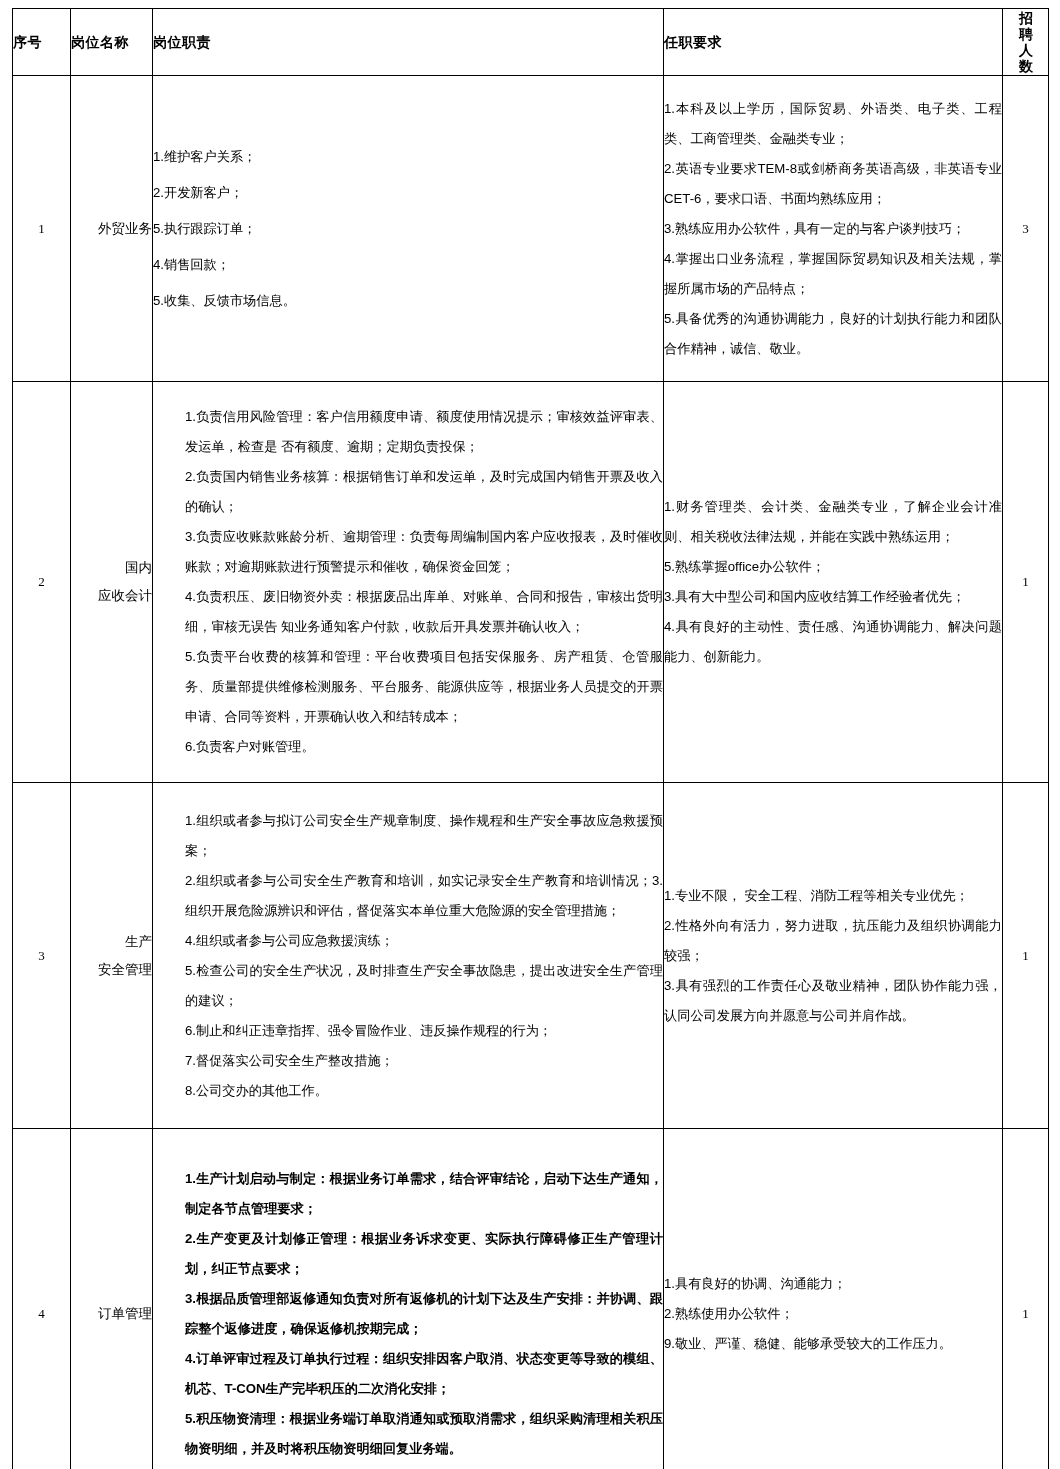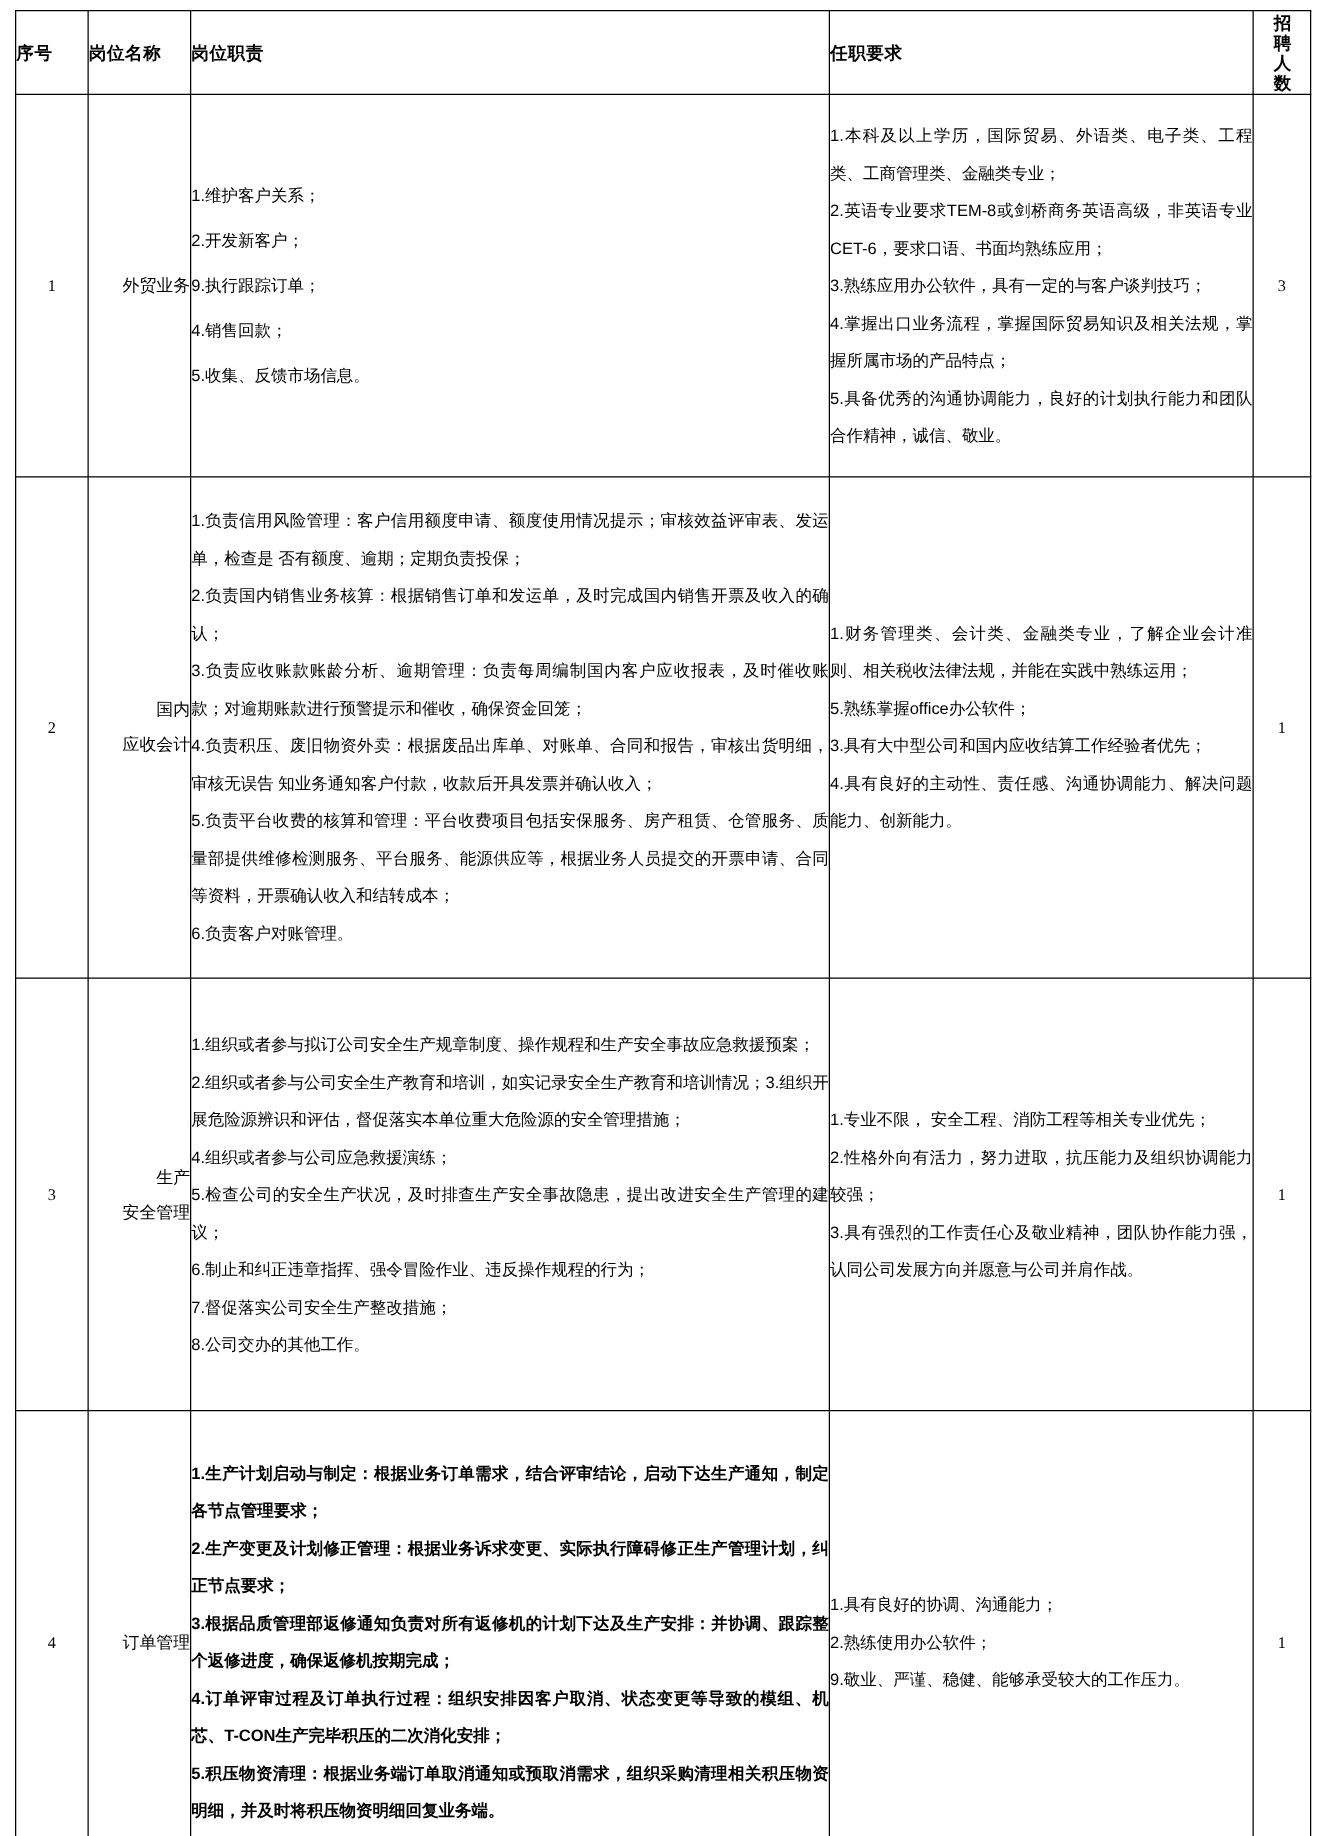--- a/index.html
+++ b/index.html
@@ -88,21 +88,21 @@
 
   
   tr.r1 td { height: 305px; }
   tr.r2 td { height: 400px; }
   tr.r3 td { height: 345px; }
   tr.r4 td { height: 370px; }
   tr.r1 td.duty, tr.r2 td.duty, tr.r3 td.duty, tr.r4 td.duty,
   tr.r1 td.req, tr.r2 td.req, tr.r3 td.req, tr.r4 td.req {
     vertical-align: middle;
   }
-  tr.r2 td.duty, tr.r3 td.duty, tr.r4 td.duty { vertical-align: middle; }
+  tr.r2 td.duty, tr.r3 td.duty, tr.r4 td.duty { vertical-align: middle; padding-left: 32px; }
 </style>
 </head>
 <body>
 
 <div class="page">
   <table class="job-table">
     <colgroup>
       <col class="c-seq">
       <col class="c-post">
       <col class="c-duty">
@@ -125,21 +125,21 @@
 
       <tr class="r1">
         <td class="seq">1</td>
         <td class="post">
           <div>外贸业务</div>
           <div></div>
         </td>
         <td class="duty">
           <p>1.维护客户关系；</p>
           <p>2.开发新客户；</p>
-          <p>9.执行跟踪订单；</p>
+          <p>5.执行跟踪订单；</p>
           <p>4.销售回款；</p>
           <p>5.收集、反馈市场信息。</p>
         </td>
         <td class="req">
           <p>1.本科及以上学历，国际贸易、外语类、电子类、工程类、工商管理类、金融类专业；</p>
           <p>2.英语专业要求TEM-8或剑桥商务英语高级，非英语专业CET-6，要求口语、书面均熟练应用；</p>
           <p>3.熟练应用办公软件，具有一定的与客户谈判技巧；</p>
           <p>4.掌握出口业务流程，掌握国际贸易知识及相关法规，掌握所属市场的产品特点；</p>
           <p>5.具备优秀的沟通协调能力，良好的计划执行能力和团队合作精神，诚信、敬业。</p>
         </td>

